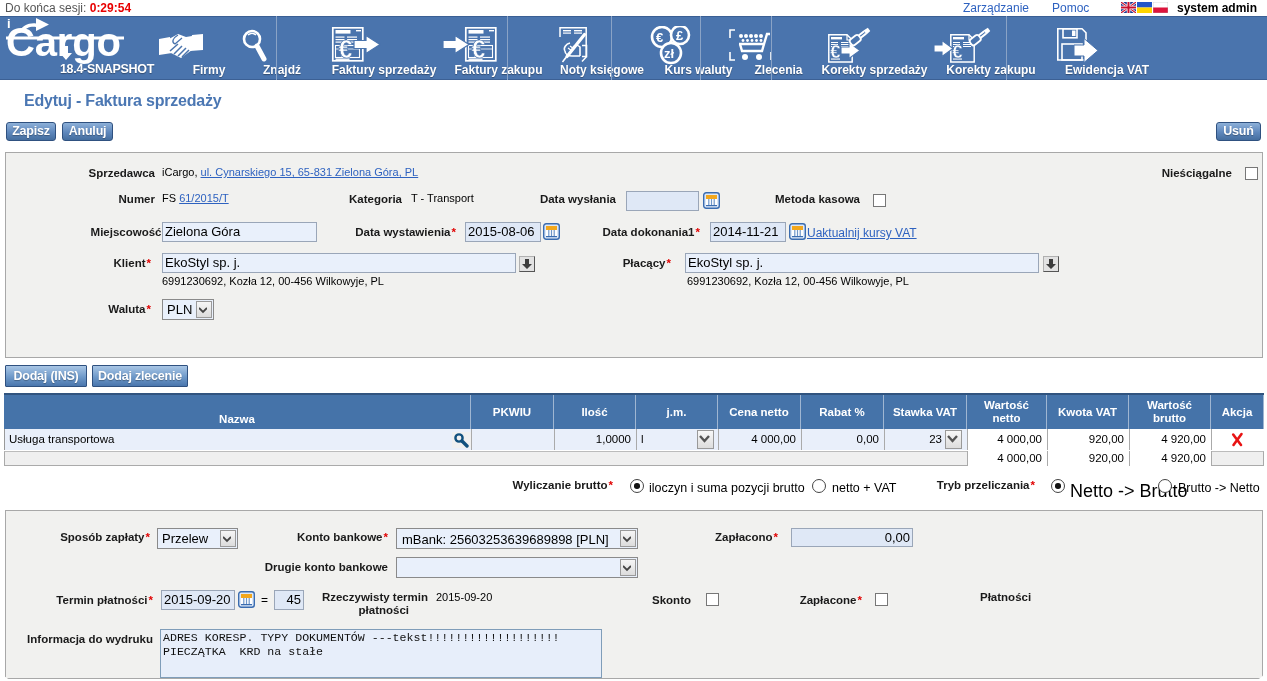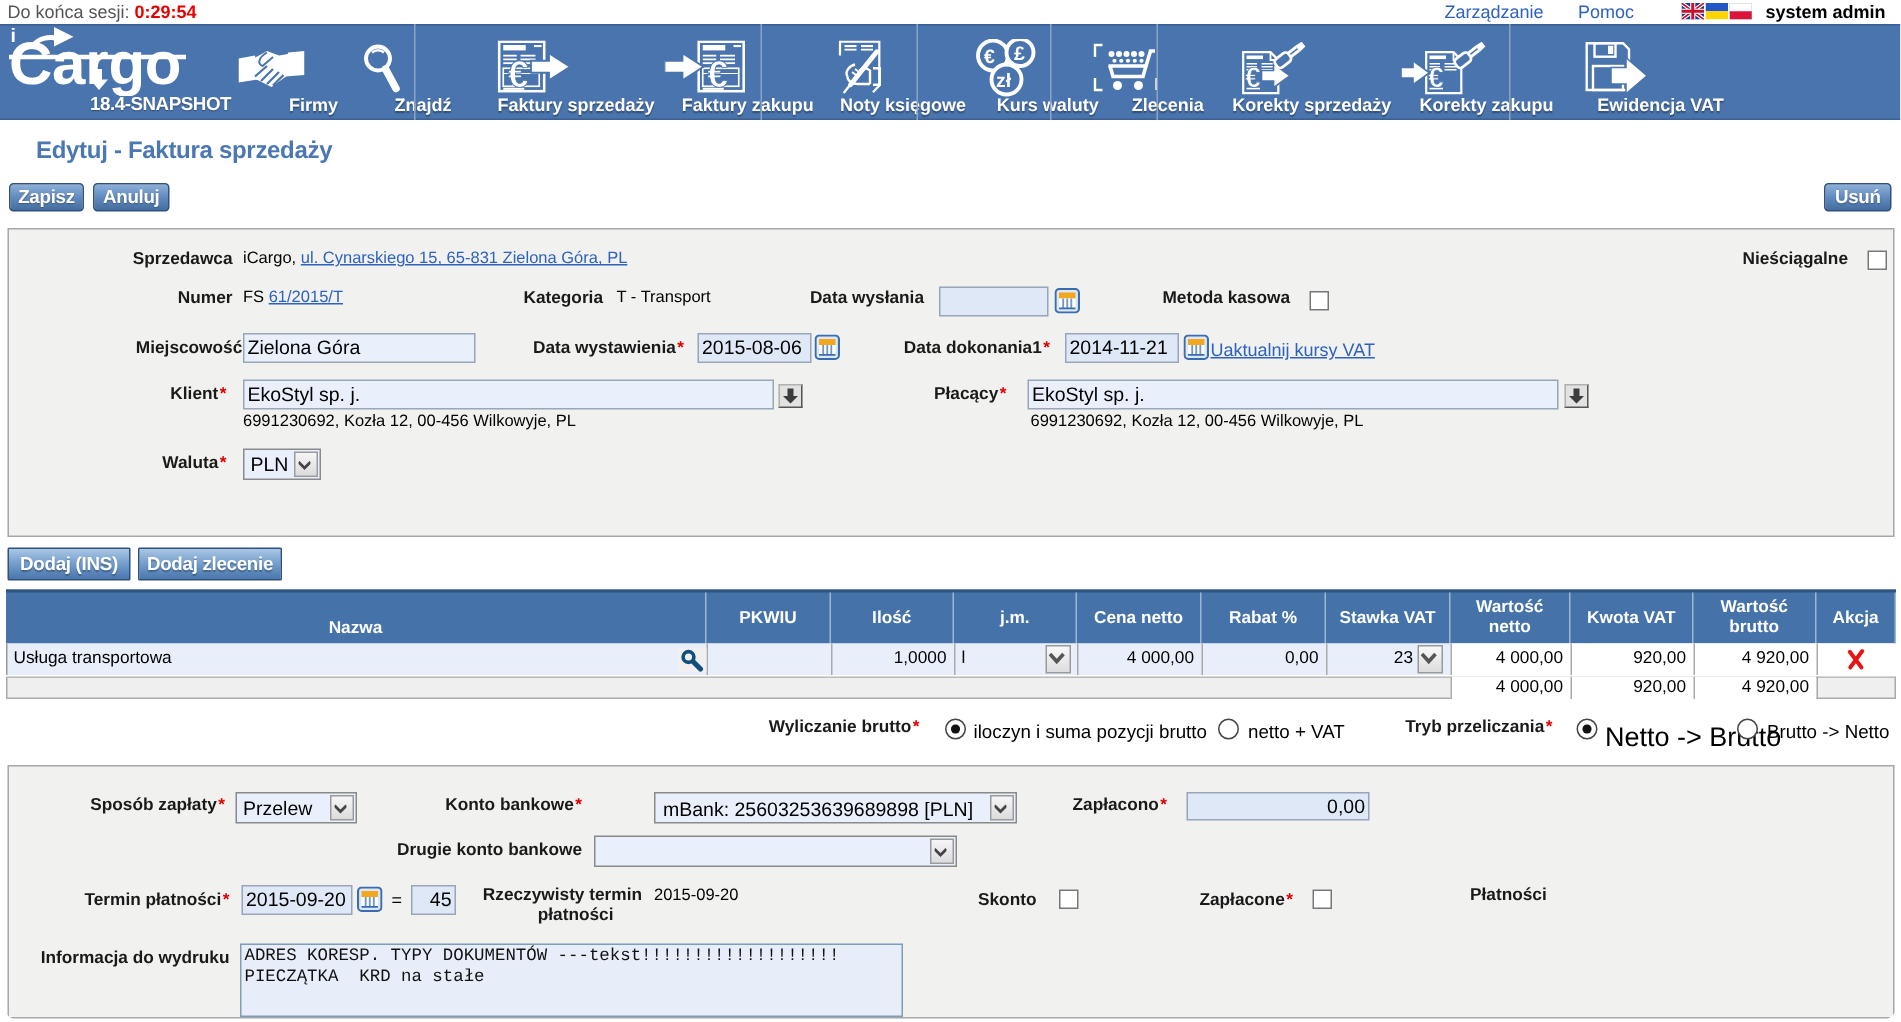--- a/index.html
+++ b/index.html
@@ -427,21 +427,21 @@
   <div class="lbl" style="left:0px;top:531px;width:150px;">Sposób zapłaty<span class="req">*</span></div>
   <div class="selbox" style="left:157px;top:528px;width:81px;height:21px;">
     <div style="position:absolute;left:4px;top:2px;font-size:13px;">Przelew</div>
     <div class="selarrow">
         <svg width="8" height="8" viewBox="0 0 8 8">
           <path d="M0,2 L4,6 L8,2" fill="none" stroke="#444" stroke-width="1.8"></path>
         </svg>
       </div>
   </div>
   <div class="lbl" style="left:233px;top:531px;width:155px;">Konto bankowe<span class="req">*</span></div>
-  <div class="selbox" style="left:396px;top:528px;width:242px;height:21px;margin-left:40px;">
+  <div class="selbox" style="left:396px;top:528px;width:242px;height:21px;">
     <div style="position:absolute;left:5px;top:3px;font-size:13px;">mBank: 25603253639689898 [PLN]</div>
     <div class="selarrow">
         <svg width="8" height="8" viewBox="0 0 8 8">
           <path d="M0,2 L4,6 L8,2" fill="none" stroke="#444" stroke-width="1.8"></path>
         </svg>
       </div>
   </div>
   <div class="lbl" style="left:623px;top:531px;width:155px;">Zapłacono<span class="req">*</span></div>
   <div class="inp" style="left:791px;top:528px;width:122px;height:19px;line-height:17px;text-align:right;background:#dfe8f6;">0,00</div>
 

